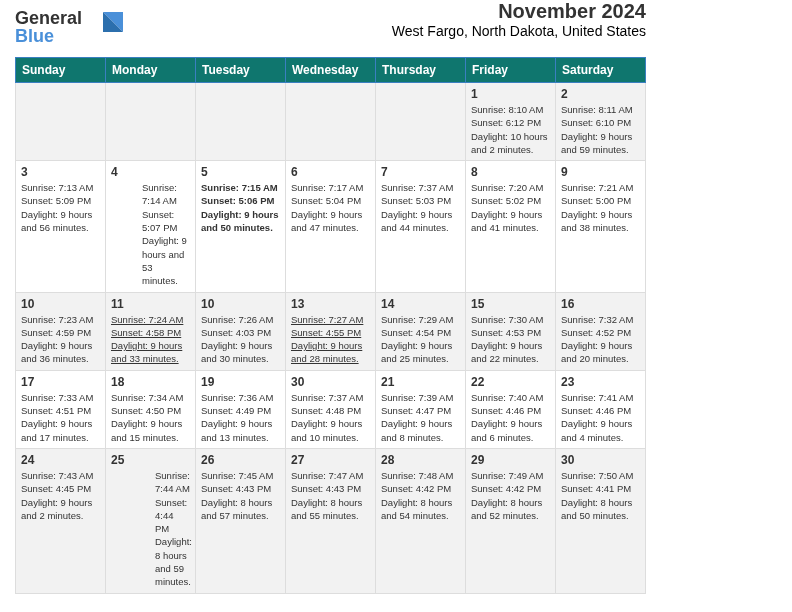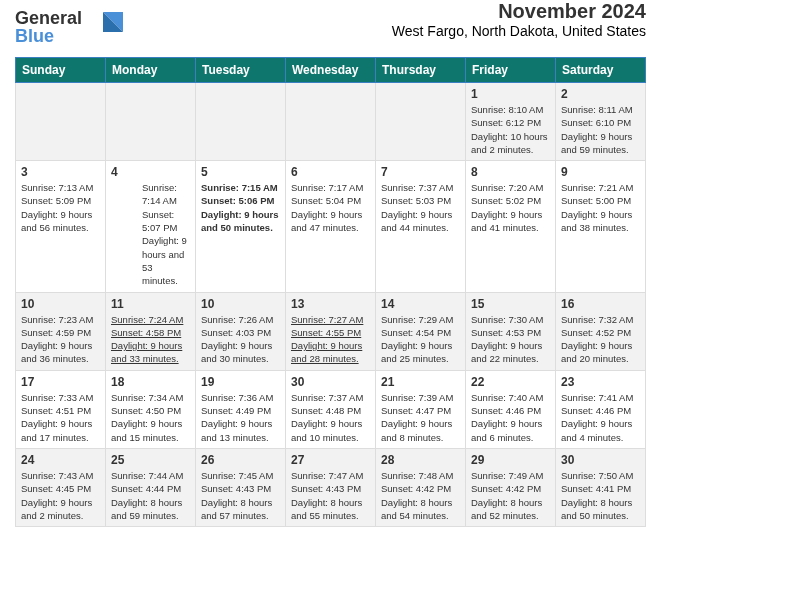--- a/index.html
+++ b/index.html
@@ -262,21 +262,21 @@
         </tr>
         <tr>
           <td>
             <span class="day-number">24</span>
             <div class="day-info" style="white-space: pre-line;">Sunrise: 7:43 AM
 Sunset: 4:45 PM
 Daylight: 9 hours and 2 minutes.</div>
           </td>
           <td>
             <span class="day-number">25</span>
-            <div class="day-info" style="white-space: pre-line;">Sunrise: 7:44 AM
+            <div class="day-info" style="white-space: pre-line; margin-left: 44px;">Sunrise: 7:44 AM
 Sunset: 4:44 PM
 Daylight: 8 hours and 59 minutes.</div>
           </td>
           <td>
             <span class="day-number">26</span>
             <div class="day-info" style="white-space: pre-line;">Sunrise: 7:45 AM
 Sunset: 4:43 PM
 Daylight: 8 hours and 57 minutes.</div>
           </td>
           <td>

